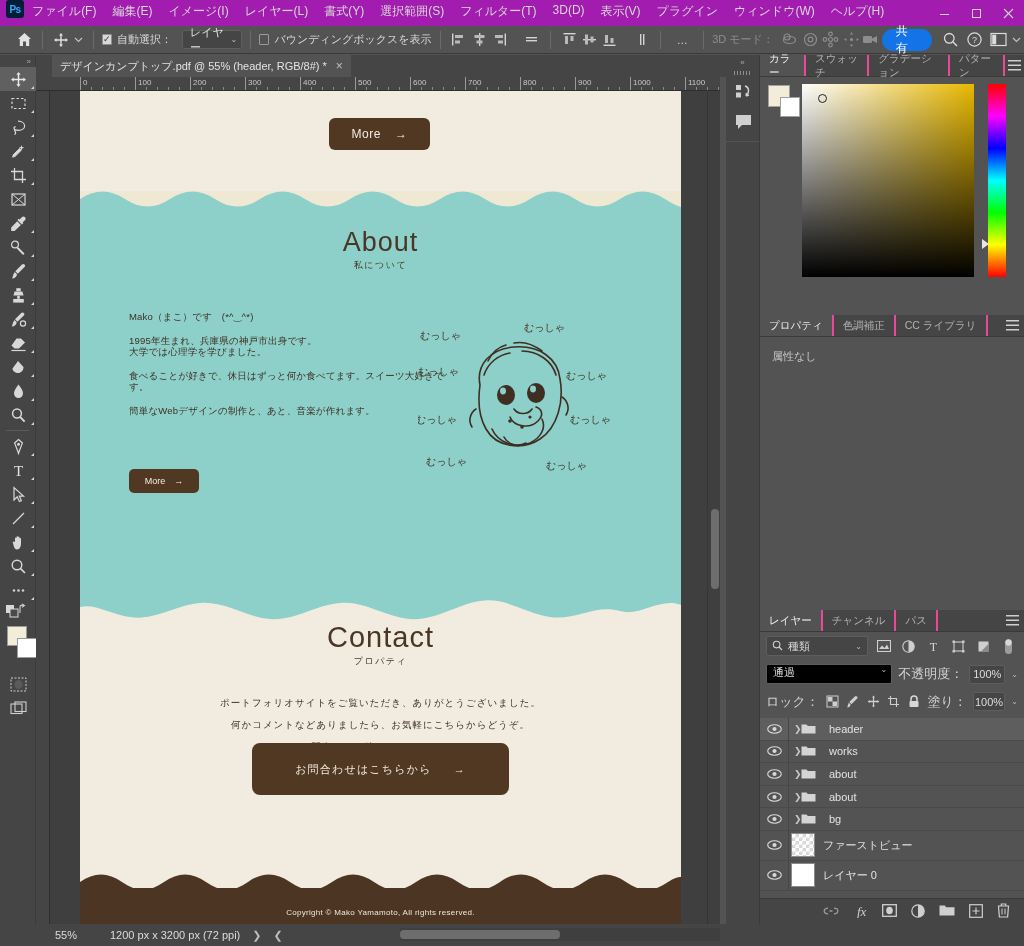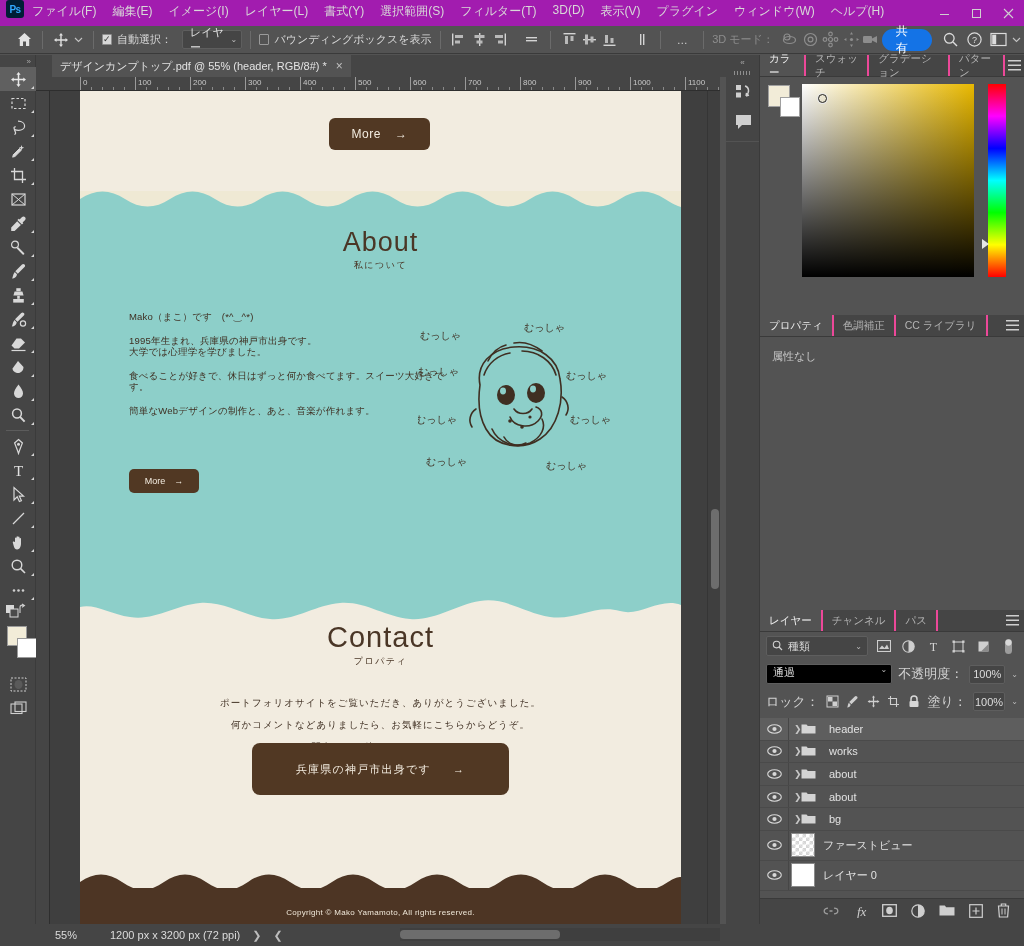--- a/index.html
+++ b/index.html
@@ -701,21 +701,21 @@
       <div id="contact-inner">
         <div class="sec-h1" style="font-size:29px">Contact</div>
         <div class="sec-h2">プロパティ</div>
         <div id="contact-copy">
           <div>ポートフォリオサイトをご覧いただき、ありがとうございました。</div>
           <div>何かコメントなどありましたら、お気軽にこちらからどうぞ。</div>
           <div>お問合わせお待ちしております。</div>
         </div>
       </div>
       <div id="btn-contact">
-        <span>兵庫県の神戸市出身です</span>
+        <span>お問合わせはこちらから</span>
         <span>→</span>
       </div>
     </div>
 
     <div id="sec-footer">
       <svg id="wave-foot" viewBox="0 0 601 22" preserveAspectRatio="none">
         <path d="M0,12 C14,2 28,2 42,12 C56,22 70,22 84,12 C98,2 112,2 126,12 C140,22 154,22 168,12 C182,2 196,2 210,12 C224,22 238,22 252,12 C266,2 280,2 294,12 C308,22 322,22 336,12 C350,2 364,2 378,12 C392,22 406,22 420,12 C434,2 448,2 462,12 C476,22 490,22 504,12 C518,2 532,2 546,12 C560,22 574,22 588,12 C594,8 598,7 601,7 L601,22 L0,22 Z" fill="#4d3524"></path>
       </svg>
       <div id="footer-body">
         <div id="copyright">Copyright © Mako Yamamoto, All rights reserved.</div>

